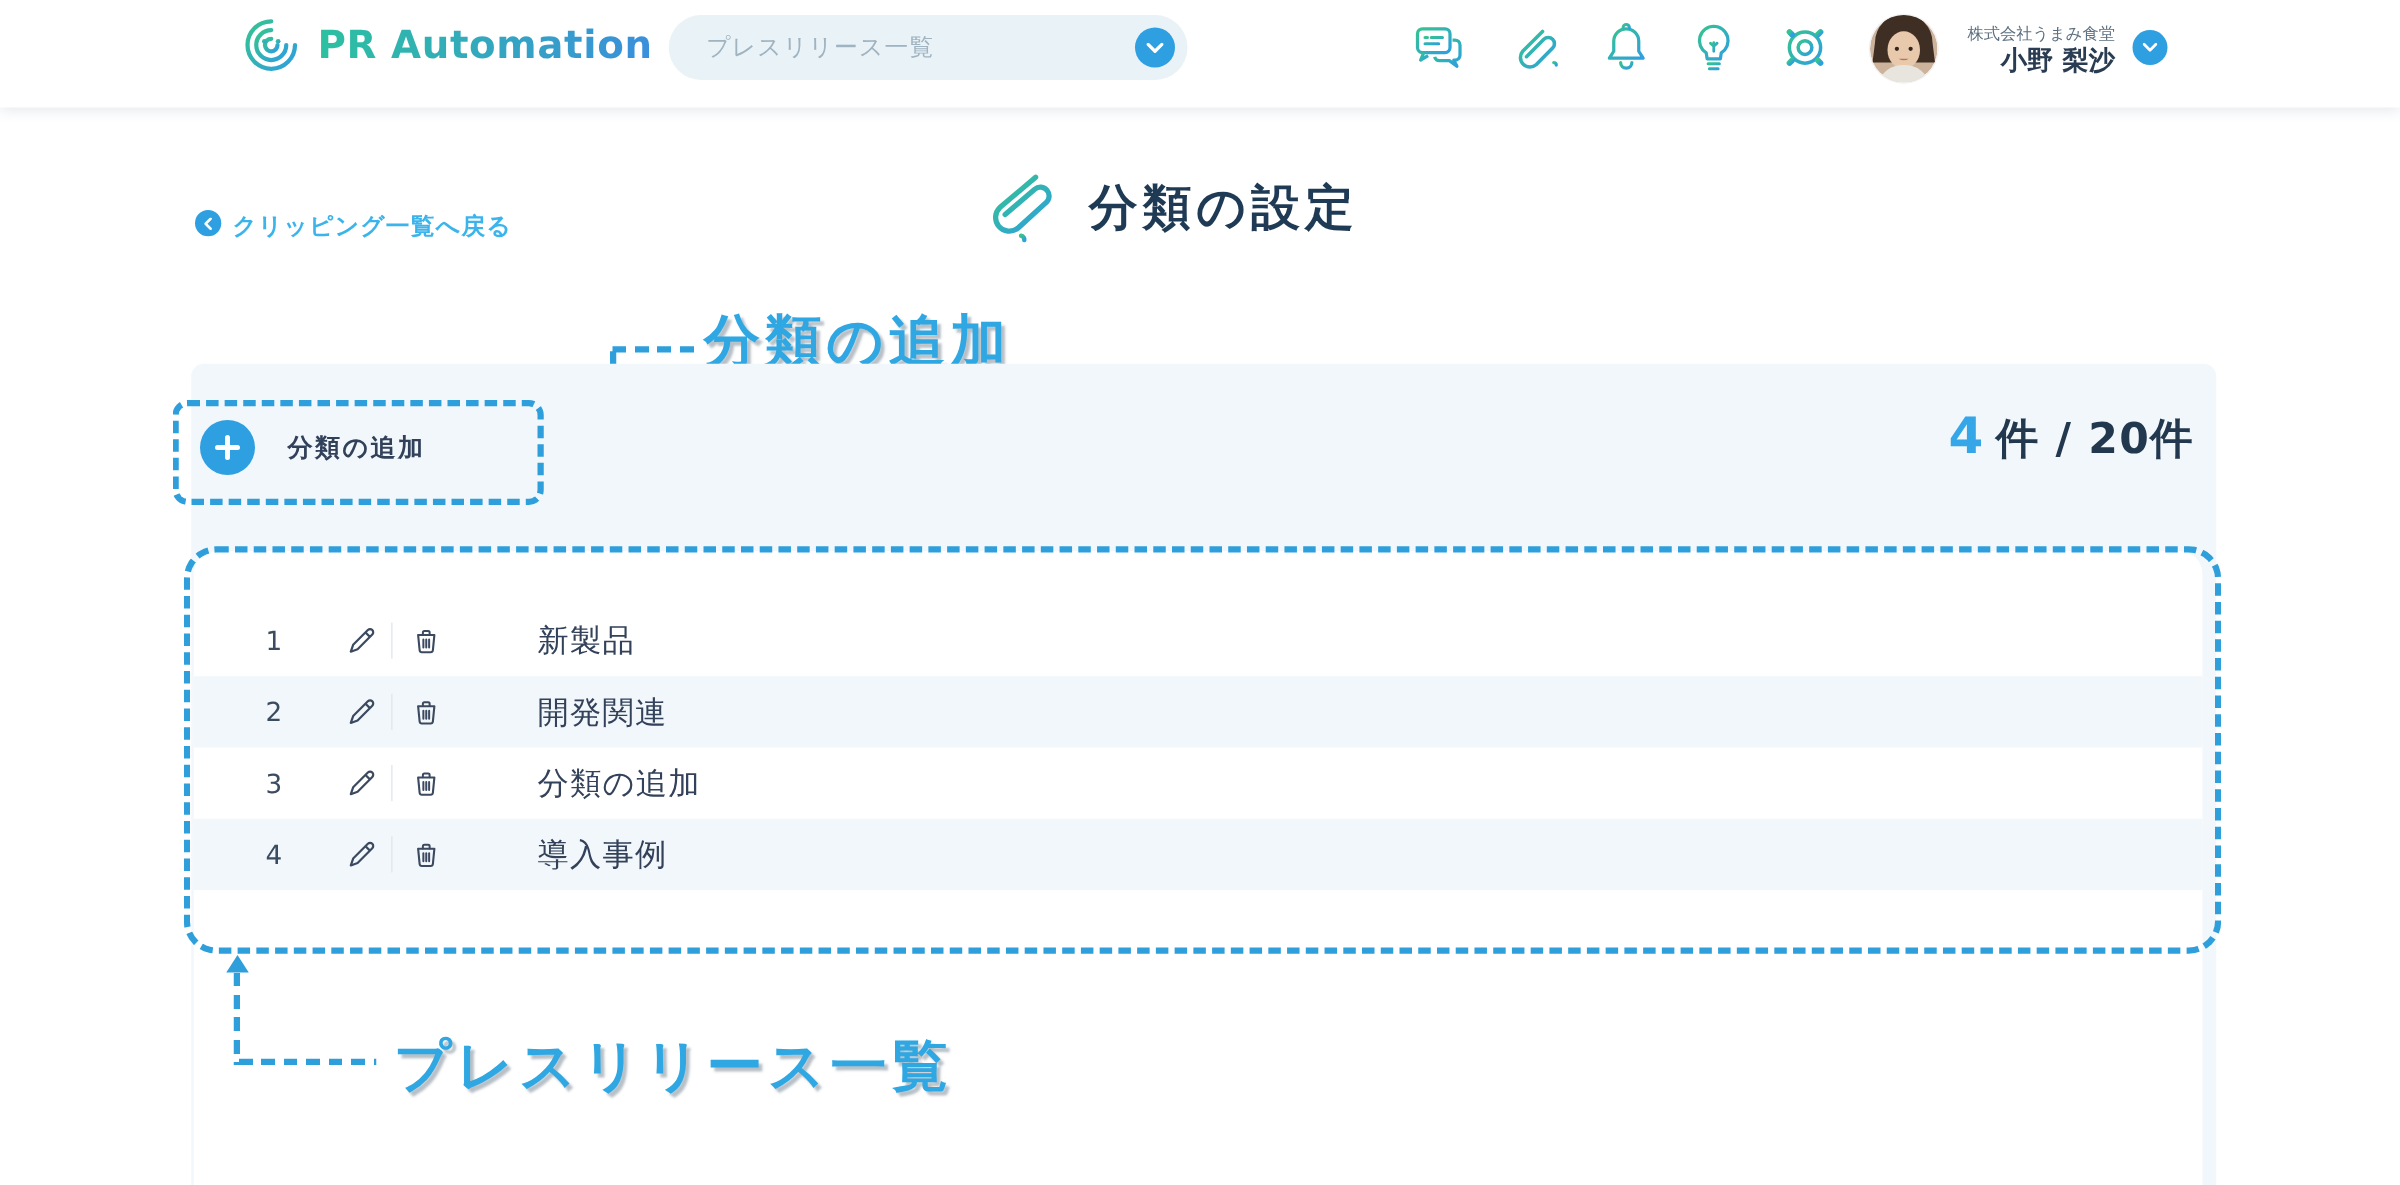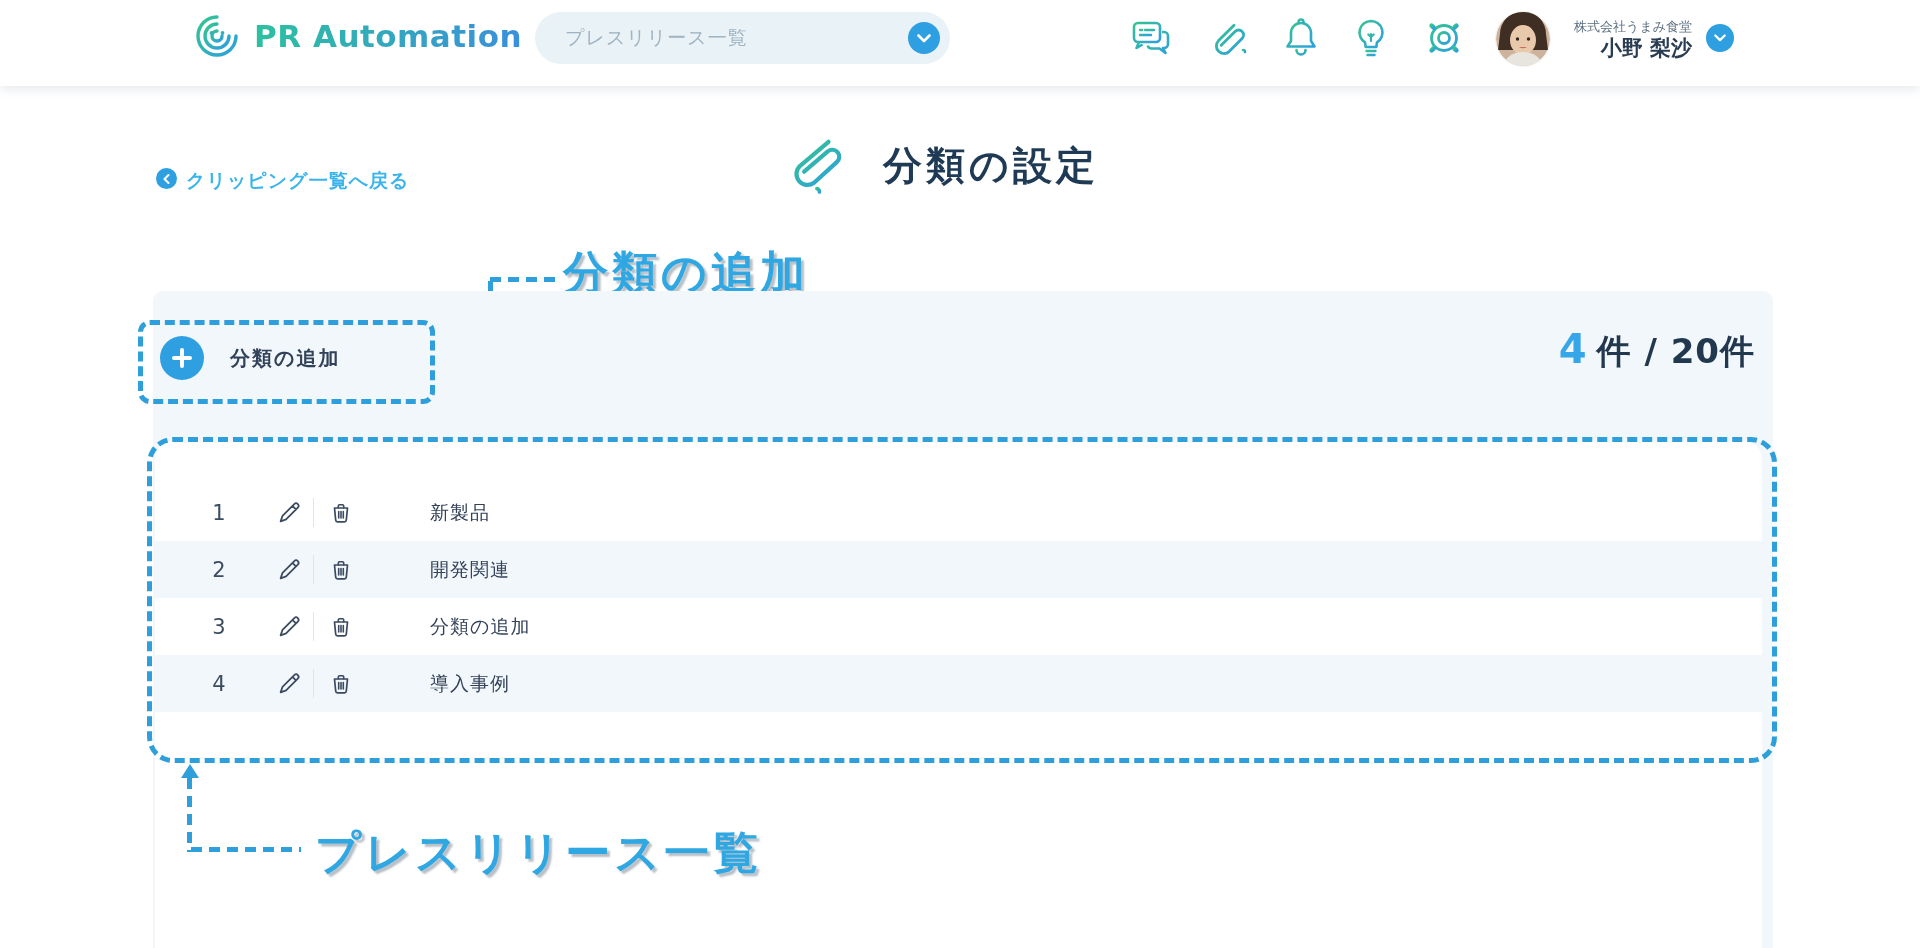--- a/index.html
+++ b/index.html
@@ -24,21 +24,21 @@
     justify-content:center; cursor:pointer; }
   .avatar { left:1496px; top:12px; width:54px; height:54px; border-radius:50%;
     overflow:hidden; box-shadow:0 0 0 1px rgba(0,0,0,.06); }
   .company { right:228px; top:18px; font-size:13px; color:#5c6f80; }
   .username { right:228px; top:34px; font-size:21px; color:#2a3c52; font-weight:600; }
 
   
   .back-link { left:156px; top:168px; display:flex; align-items:flex-start; gap:9px;
     cursor:pointer; }
   .back-link-text { color:#3bb4ec; font-size:19px; font-weight:600; letter-spacing:1px; }
-  .page-title-wrap { left:783px; top:132px; display:flex; align-items:center; gap:38px; }
+  .page-title-wrap { left:783px; top:132px; display:flex; align-items:center; gap:26px; }
   .page-title { font-size:39px; font-weight:bold; color:#1f3a54; letter-spacing:4px; }
 
   
   .anno-text { font-size:45px; font-weight:bold; color:#2fa7e2; letter-spacing:4px;
     text-shadow:3px 3px 2px rgba(96,112,128,.45); white-space:nowrap; }
   .dash-h { height:5px; background:repeating-linear-gradient(90deg,#2f9fdc 0 11px,transparent 11px 18px); }
   .dash-v { width:5px; background:repeating-linear-gradient(180deg,#2f9fdc 0 11px,transparent 11px 18px); }
   .arrow-left { width:0; height:0; border-top:9px solid transparent;
     border-bottom:9px solid transparent; border-right:14px solid #2f9fdc; }
   .arrow-up { width:0; height:0; border-left:9px solid transparent;
@@ -69,21 +69,21 @@
   .rows { left:155px; top:484px; width:1607px; }
   .row { position:relative; height:57px; width:100%; }
   .row:nth-child(even) { background:#f2f7fb; }
   .row-no { position:absolute; left:44px; top:0; width:40px; height:57px; display:flex;
     align-items:center; justify-content:center; font-size:21px; color:#3c4c60; }
   .icon-btn { position:absolute; top:0; width:44px; height:57px; display:flex;
     align-items:center; justify-content:center; cursor:pointer; }
   .edit-btn { left:112px; } .del-btn { left:164px; }
   .row-div { position:absolute; left:158px; top:14px; width:1px; height:29px; background:#dde6ee; }
   .row-name { position:absolute; left:275px; top:0; height:57px; display:flex;
-    align-items:center; font-size:19px; color:#33425a; letter-spacing:1px; }
+    align-items:center; font-size:25px; color:#33425a; letter-spacing:1px; }
 
   svg { display:block; }
 </style>
 </head>
 <body>
 
 <div class="stage">
 
   <div class="abs header">
 

